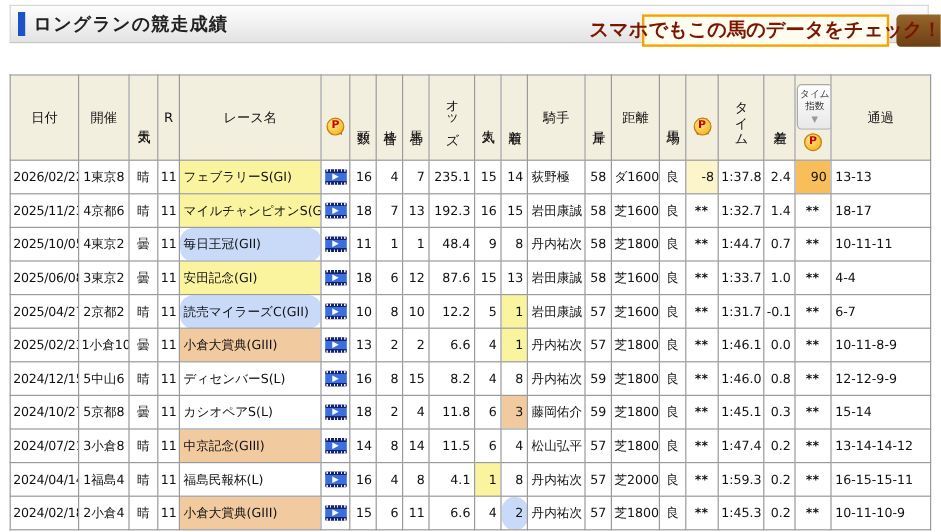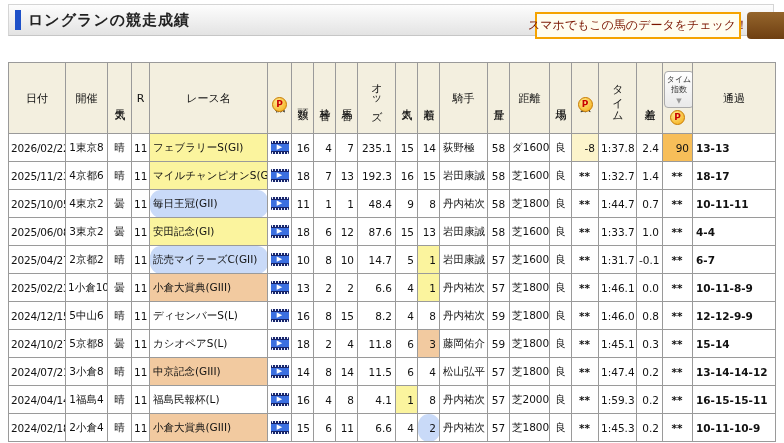--- a/index.html
+++ b/index.html
@@ -11,21 +11,21 @@
     background:linear-gradient(180deg,#fdfdfd 0%,#efefef 55%,#e3e3e3 100%);
     border:1px solid #d5d5d5;border-bottom-color:#c6c6c6;box-sizing:border-box;
     display:flex;align-items:center;}
   .accent{display:inline-block;width:6px;height:20px;background:var(--accent,#1e50c8);margin:0 7px 0 6px;}
   .title{font-size:15px;font-weight:bold;color:#222;margin:0;letter-spacing:1px;}
 
   
   .banner{position:absolute;left:535px;top:12px;width:206px;height:27px;box-sizing:border-box;
     border:2px solid var(--banner-border,#f5a300);background:#fffdf0;
     display:flex;align-items:center;justify-content:center;cursor:pointer;z-index:3;}
-  .banner span{font-size:12px;font-weight:normal;color:var(--banner-text,#7a1500);white-space:nowrap;}
+  .banner span{font-size:16px;font-weight:bold;color:var(--banner-text,#7a1500);white-space:nowrap;}
   .qr-tab{position:absolute;left:747px;top:12px;width:37px;height:27px;background:linear-gradient(180deg,#95652c,#6e3f12);
     border-radius:4px 0 0 4px;z-index:2;cursor:pointer;}
 
   
   table.results{position:absolute;left:8px;top:62px;width:768px;border-collapse:collapse;table-layout:fixed;
     border:1px solid #808080;}
   .results th,.results td{border:1px solid #9a9a9a;box-sizing:border-box;overflow:hidden;white-space:nowrap;}
   .results thead th{background:var(--header-bg,#f3efdf);height:71px;font-weight:normal;font-size:11px;color:#111;
     text-align:center;vertical-align:middle;padding:1px;}
   .results tbody td{height:28px;font-size:10.5px;color:#111;background:#fff;padding:0 2px;}
@@ -42,21 +42,21 @@
     color:#c80000;font-size:9px;font-weight:bold;line-height:13px;text-align:center;box-sizing:content-box;}
   .hbtn{width:28px;margin:0 auto 2px auto;padding:3px 0 2px 0;background:linear-gradient(180deg,#ffffff,#e9e9e9);
     border:1px solid #aaa;border-radius:4px;font-size:8px;line-height:1.25;color:#333;cursor:pointer;}
   .hbtn .arr{color:#999;font-size:7px;margin-top:2px;}
 
   .num{text-align:right;padding-right:3px!important;}
   .ctr{text-align:center;}
   .left{text-align:left;padding-left:3px!important;margin-left:32px;}
   .link{color:var(--link,#3333b0);}
   .race-cell{font-size:10px;}
-  .pass-cell{font-size:9.5px;color:#222;font-weight:bold;}
+  .pass-cell{font-size:9.5px;color:#222;}
   .date-cell{font-size:9.5px;letter-spacing:-0.2px;}
   .stars{text-align:center!important;color:var(--stars,#2952cc);font-weight:bold;}
   .hl-y{background:var(--highlight-yellow,#fbf49e)!important;}
   .hl-b{background:var(--highlight-blue,#c9daf8)!important;border-radius:11px;}
   .hl-t{background:var(--highlight-tan,#f2caa0)!important;}
   .hl-baba{background:var(--track-index-bg,#fcf4cb)!important;}
   .hl-tidx{background:var(--time-index-bg,#f7be59)!important;}
 
   .vicon{position:relative;width:18px;height:13px;margin:0 auto;border-radius:1px;cursor:pointer;
     background:linear-gradient(180deg,#16246b 0 3px,#3b6fe0 3px 10px,#16246b 10px 13px);}
@@ -252,21 +252,21 @@
           <td class="ctr">11</td>
           <td class="left link race-cell hl-b">読売マイラーズC(GII)</td>
           <td class="ctr">
             <div class="vicon">
               <span class="play">▶</span>
             </div>
           </td>
           <td class="num">10</td>
           <td class="num">8</td>
           <td class="num">10</td>
-          <td class="num">14.7</td>
+          <td class="num">12.2</td>
           <td class="num">5</td>
           <td class="num hl-y">1</td>
           <td class="left link">岩田康誠</td>
           <td class="ctr">57</td>
           <td class="num">芝1600</td>
           <td class="ctr">良</td>
           <td class="num stars">**</td>
           <td class="num">1:31.7</td>
           <td class="num">-0.1</td>
           <td class="num stars">**</td>

